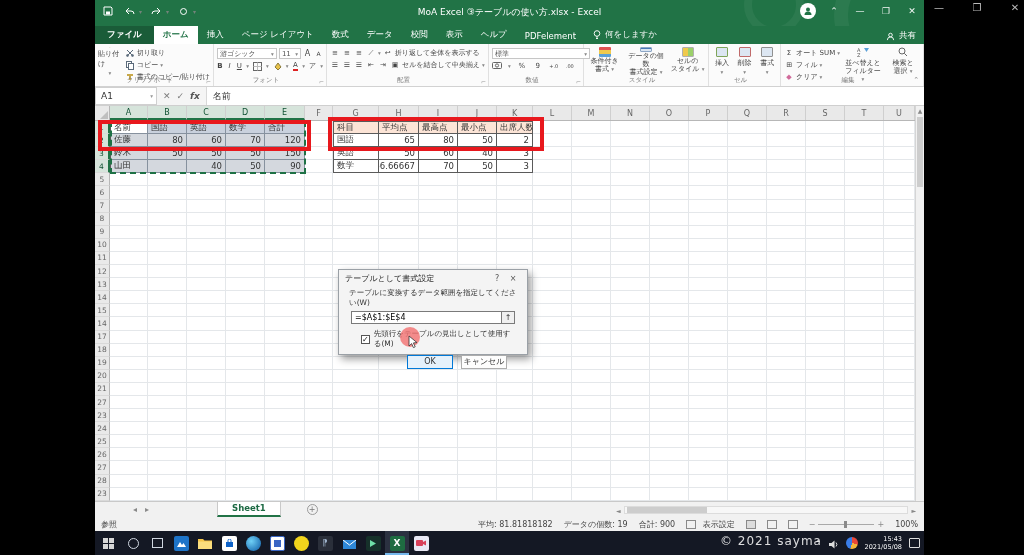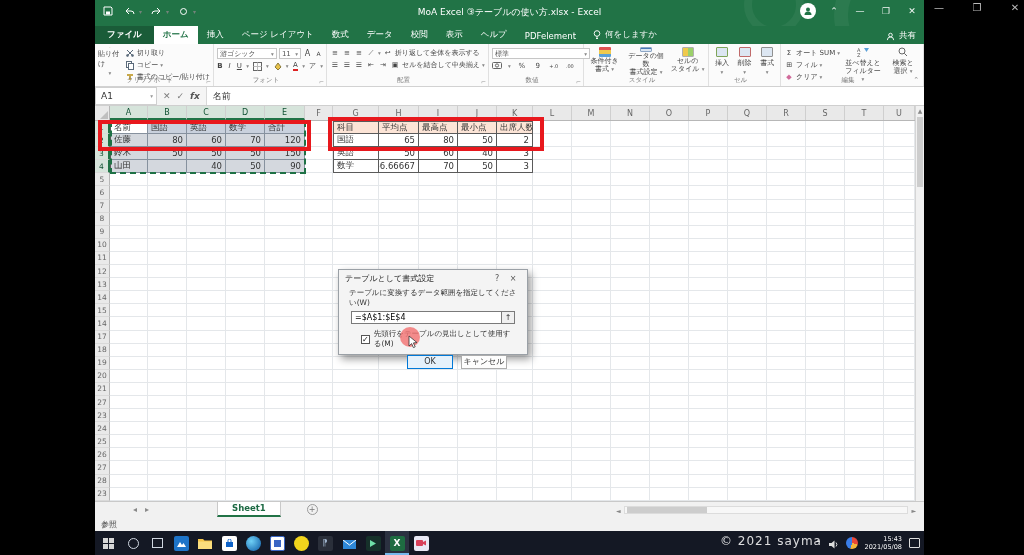--- a/index.html
+++ b/index.html
@@ -1213,20 +1213,33 @@
         <span>◄</span>
         <div class="track">
             <div class="hthumb"></div>
           </div>
         <span>►</span>
       </div>
     </div>
 
     <div class="statusbar">
       <span class="mode">参照</span>
+      <div class="right">
+        <span>平均: 81.81818182</span>
+        <span>データの個数: 19</span>
+        <span>合計: 900</span>
+        <span class="srow"><span class="viewic"></span>&nbsp;<span>表示設定</span></span>
+        <span class="viewic" style="background:#dcdcdc"></span>
+        <span class="viewic"></span>
+        <span class="viewic"></span>
+        <span class="zoomslider">−<span class="track">
+              <span class="zthumb"></span>
+            </span>+</span>
+        <span>100%</span>
+      </div>
     </div>
 
     <div class="dialog">
       <div class="dlg-title">
         <span>テーブルとして書式設定</span>
         <span class="spacer"></span>
         <span class="dbtn">?</span>
         <span class="dbtn">×</span>
       </div>
       <div class="dlg-body">

